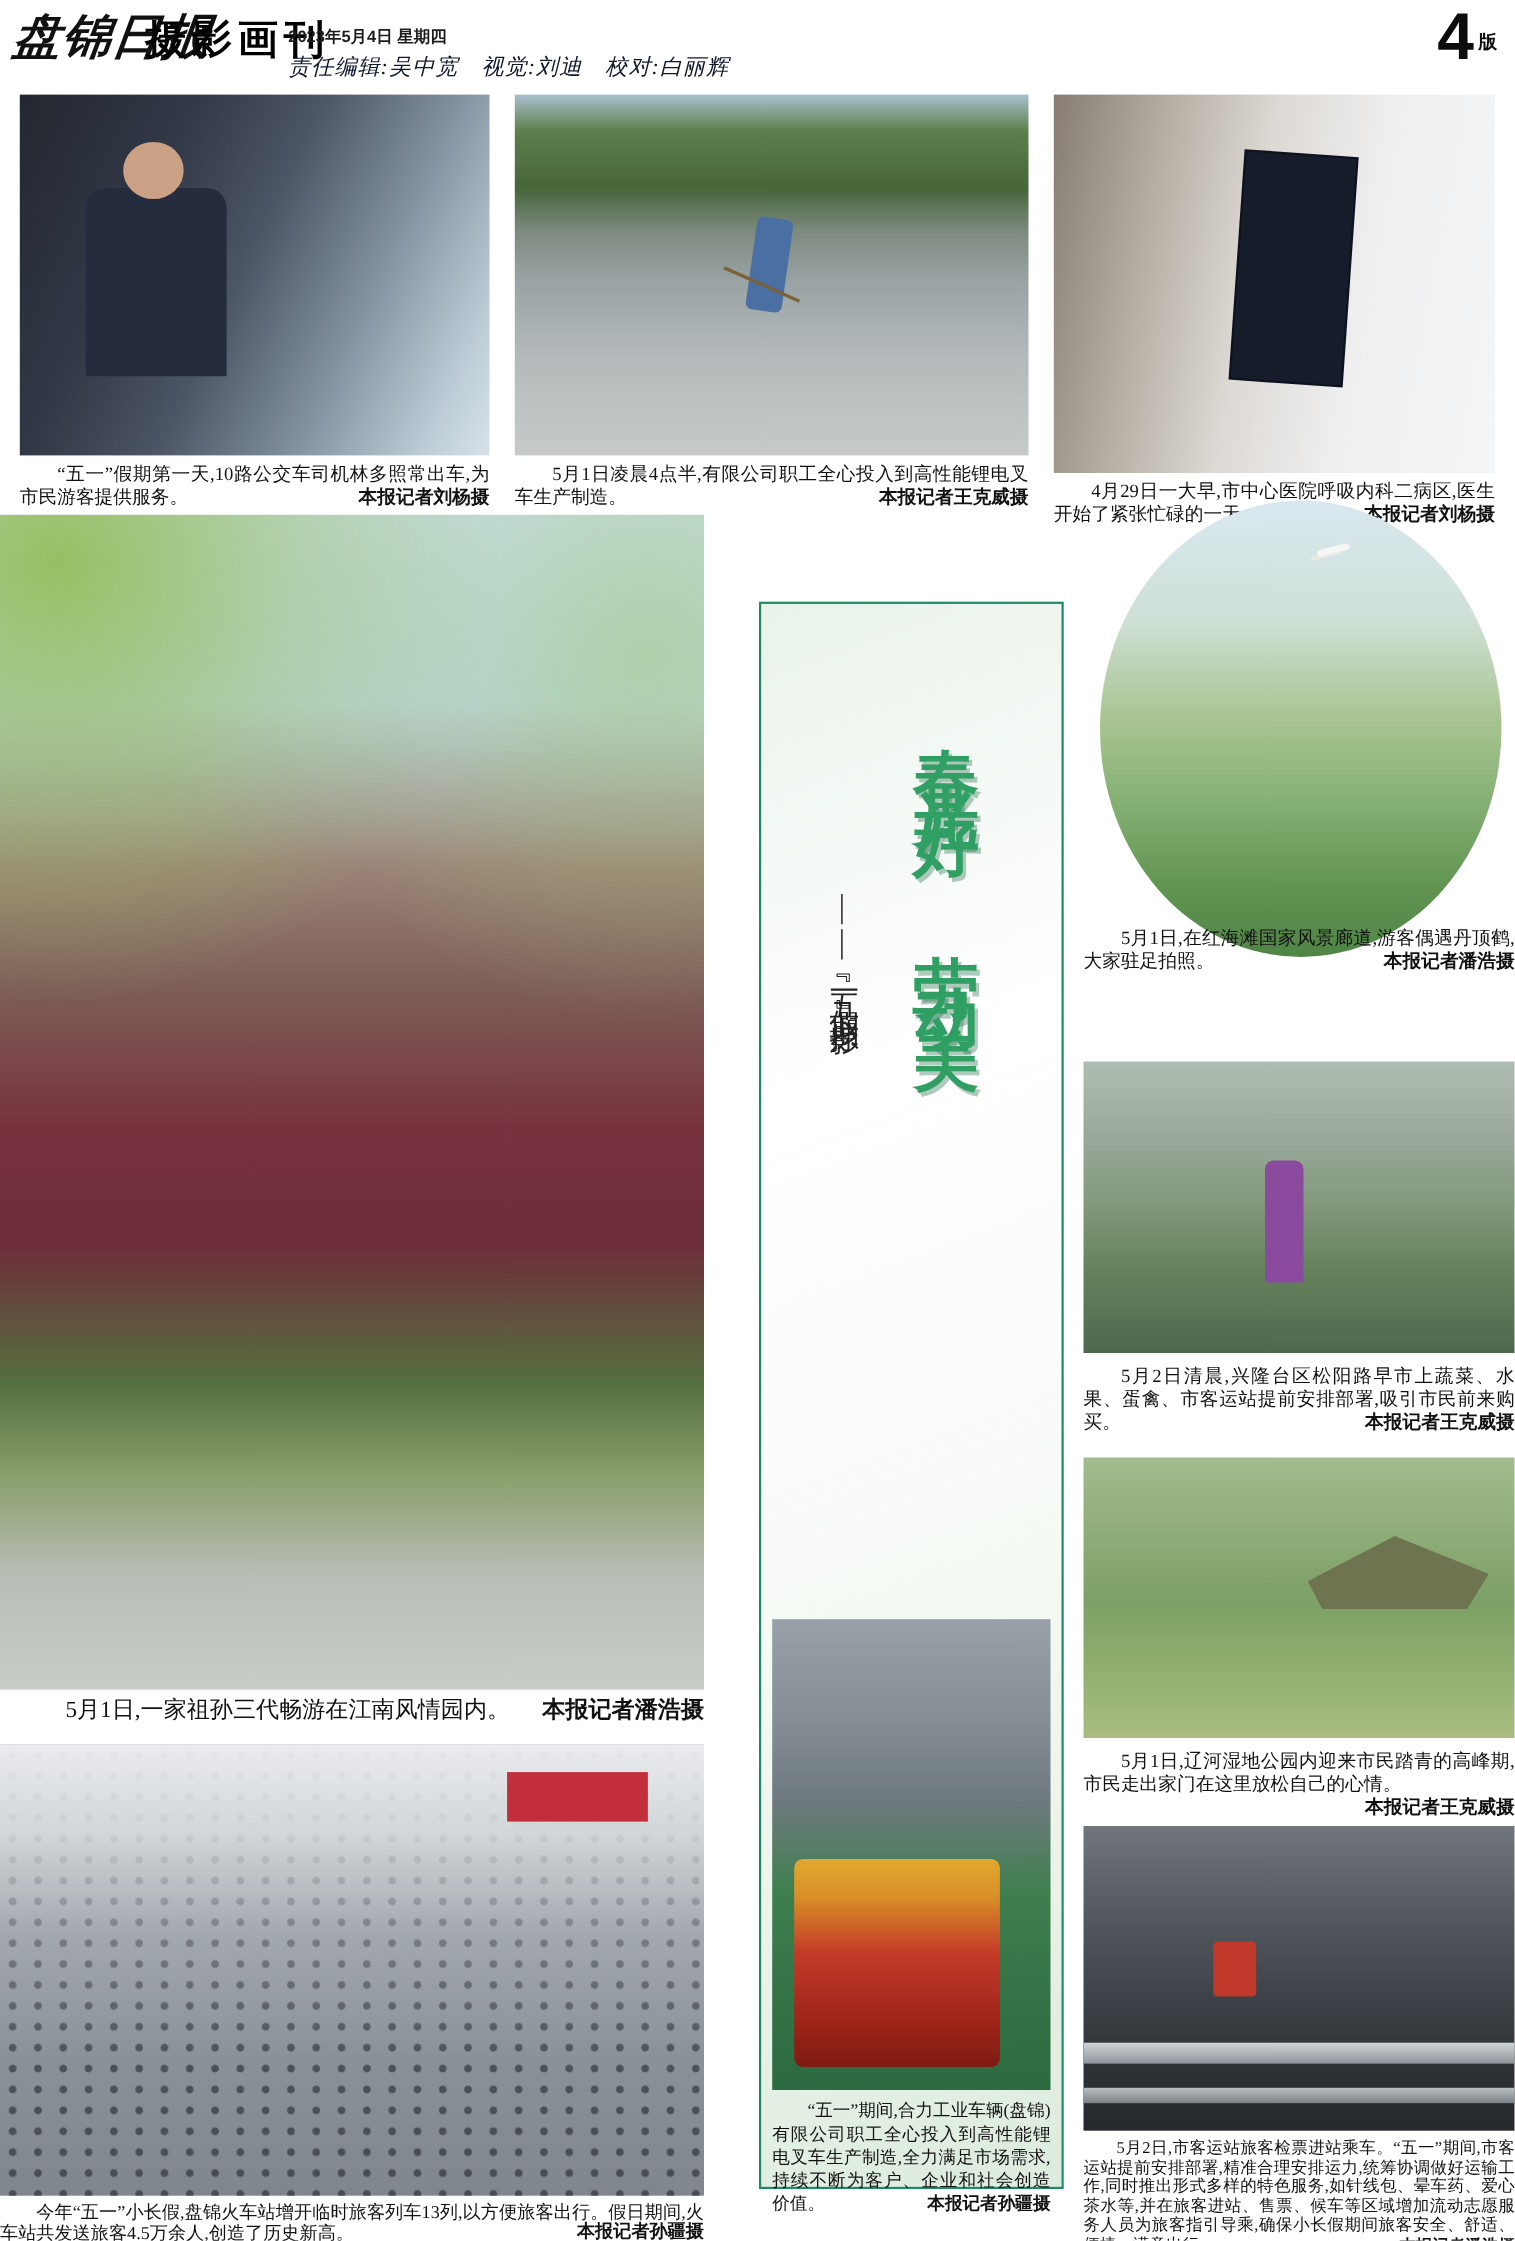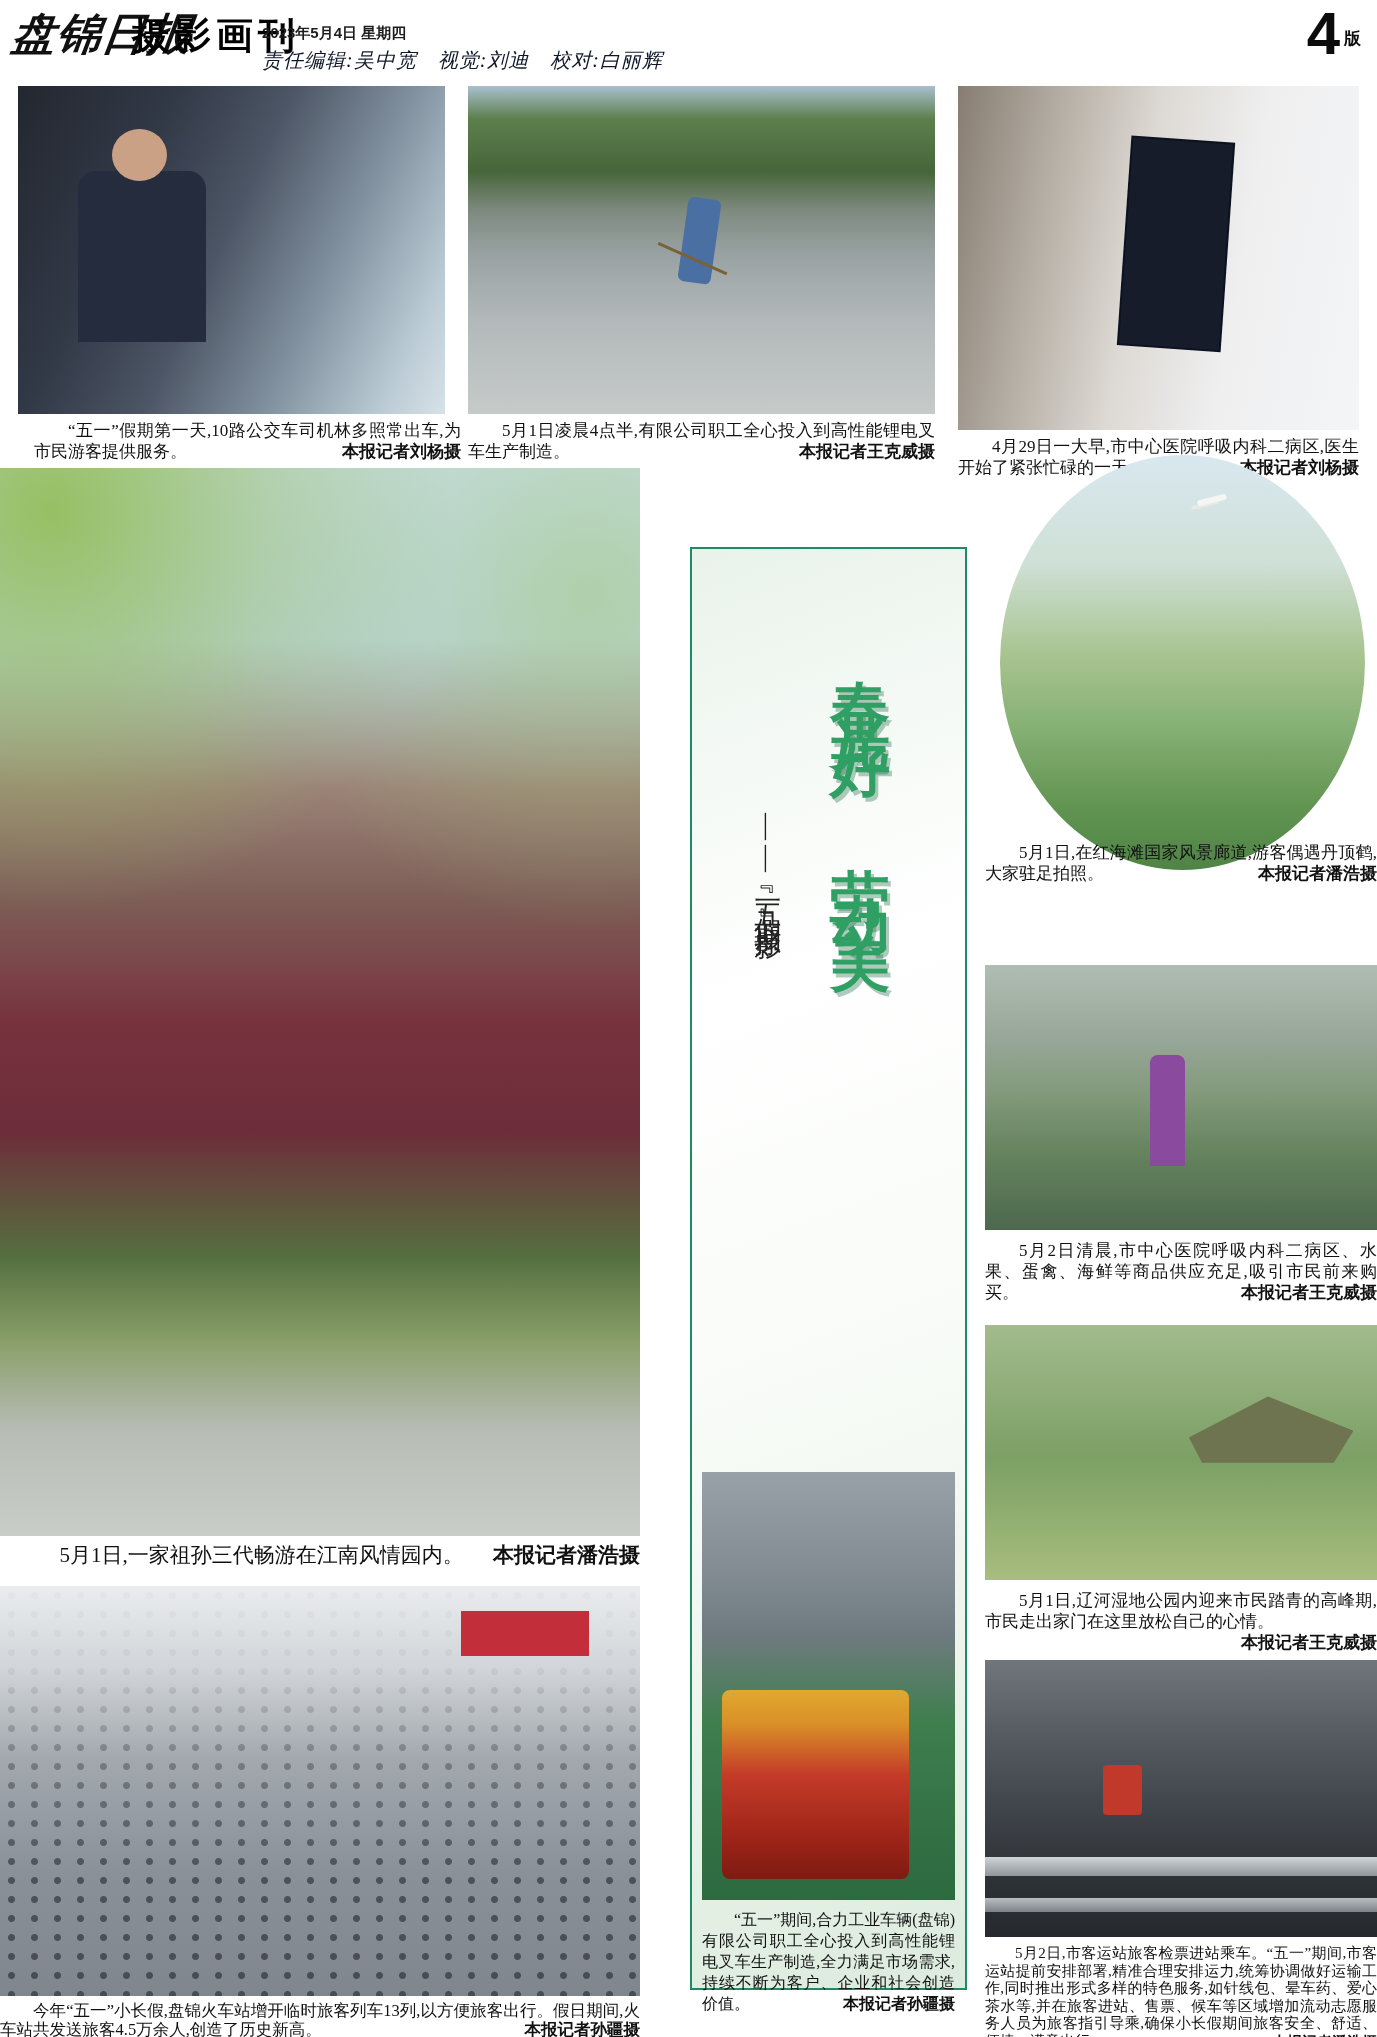--- a/index.html
+++ b/index.html
@@ -40,21 +40,21 @@
     float:right;font-family:"Liberation Sans",sans-serif;font-weight:700;
     font-style:normal;text-indent:0;margin-left:14px;
   }
   .cap-right{
     font-size:21px;line-height:21px;text-align:right;margin:0;color:#111;padding-right:4px;
   }
   .cap-right .credit{font-family:"Liberation Sans",sans-serif;font-weight:700;margin-left:24px;}
   
   .ph-bus{left:18px;top:86px;width:427px;height:328px;
     background:linear-gradient(115deg,#23272f 0%,#323947 28%,#4d5666 48%,#8494a2 70%,#b9c9d3 88%,#d7e2e8 100%);}
-  .cap-bus{left:18px;top:420px;width:427px;margin-left:16px;}
+  .cap-bus{left:18px;top:420px;width:427px;}
   .ph-street{left:468px;top:86px;width:467px;height:328px;
     background:linear-gradient(180deg,#a9c0cf 0%,#5d7f4c 10%,#46663a 26%,#7e8a80 38%,#9aa3a4 52%,#b3b9ba 72%,#c6cac9 100%);}
   .cap-street{left:468px;top:420px;width:467px;}
   .ph-hospital{left:958px;top:86px;width:401px;height:344px;
     background:linear-gradient(100deg,#877d72 0%,#b3aca2 22%,#ddd9d4 45%,#efeff0 68%,#f4f5f6 100%);}
   .cap-hospital{left:958px;top:436px;width:401px;}
   .xray-film{left:42%;top:16%;width:25%;height:60%;background:#161c2a;transform:rotate(4deg);
     box-shadow:0 0 0 2px #0d1220;}
   .driver-figure{left:14%;top:26%;width:30%;height:52%;background:#242c3e;border-radius:18px 18px 0 0;}
   .driver-head{left:22%;top:13%;width:13%;height:16%;background:#caa184;border-radius:50%;}
@@ -188,21 +188,21 @@
 </figure>
 <p class="abs cap cap-crane">
   <span>5月1日,在红海滩国家风景廊道,游客偶遇丹顶鹤,大家驻足拍照。</span>
   <span class="credit">本报记者潘浩摄</span>
 </p>
 
 <figure class="abs photo ph-market">
   <div class="abs purple-figure"></div>
 </figure>
 <p class="abs cap cap-market">
-  <span>5月2日清晨,市中心医院呼吸内科二病区、水果、蛋禽、海鲜等商品供应充足,吸引市民前来购买。</span>
+  <span>5月2日清晨,兴隆台区松阳路早市上蔬菜、水果、蛋禽、市客运站提前安排部署,吸引市民前来购买。</span>
   <span class="credit">本报记者王克威摄</span>
 </p>
 
 <figure class="abs photo ph-park">
   <div class="abs tent"></div>
 </figure>
 <p class="abs cap cap-park">
   <span>5月1日,辽河湿地公园内迎来市民踏青的高峰期,市民走出家门在这里放松自己的心情。</span>
   <span class="credit">本报记者王克威摄</span>
 </p>

